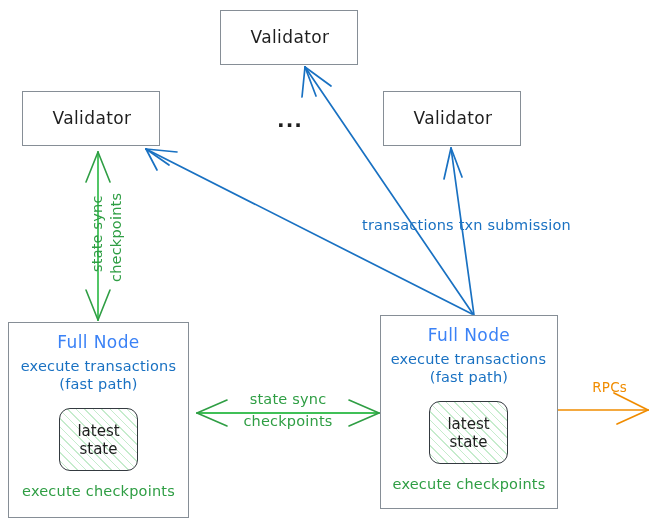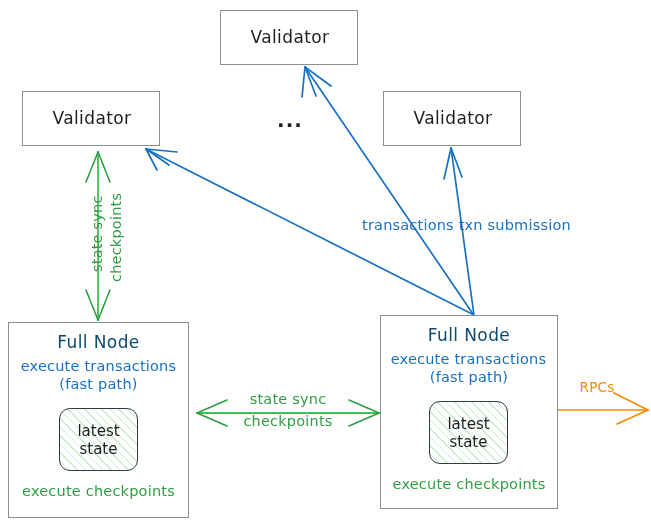--- a/index.html
+++ b/index.html
@@ -40,21 +40,21 @@
   }
   .validator-title {
     font-family: "DejaVu Sans", sans-serif;
     font-size: 17px;
     color: #1e1e1e;
     letter-spacing: 0.4px;
   }
   .fullnode-title {
     font-family: "DejaVu Sans", sans-serif;
     font-size: 17px;
-    color: #0c4a6e;
+    color: #3b82f6;
     letter-spacing: 0.4px;
   }
   .blue-text {
     color: #1971c2;
     font-size: 14.5px;
     letter-spacing: 0.2px;
   }
   .green-text {
     color: #2f9e44;
     font-size: 14.5px;
@@ -208,15 +208,15 @@
   <div class="rot-label green-text" style="left:89px; top:272px; transform: rotate(-90deg);">state sync</div>
 
   <div class="rot-label green-text" style="left:108px; top:282px; transform: rotate(-90deg);">checkpoints</div>
 
   <div class="box-label green-text" style="left:228px; top:391px; width:120px;">state sync</div>
 
   <div class="box-label green-text" style="left:228px; top:413px; width:120px;">checkpoints</div>
 
   <div class="box-label blue-text" style="left:362px; top:217px; width:220px; text-align:left;">transactions txn submission</div>
 
-  <div class="box-label orange-text" style="left:567px; top:379px; width:60px; text-align:center;">RPCs</div>
+  <div class="box-label orange-text" style="left:567px; top:379px; width:60px; text-align:right;">RPCs</div>
 
 </div>
 
 </body></html>

